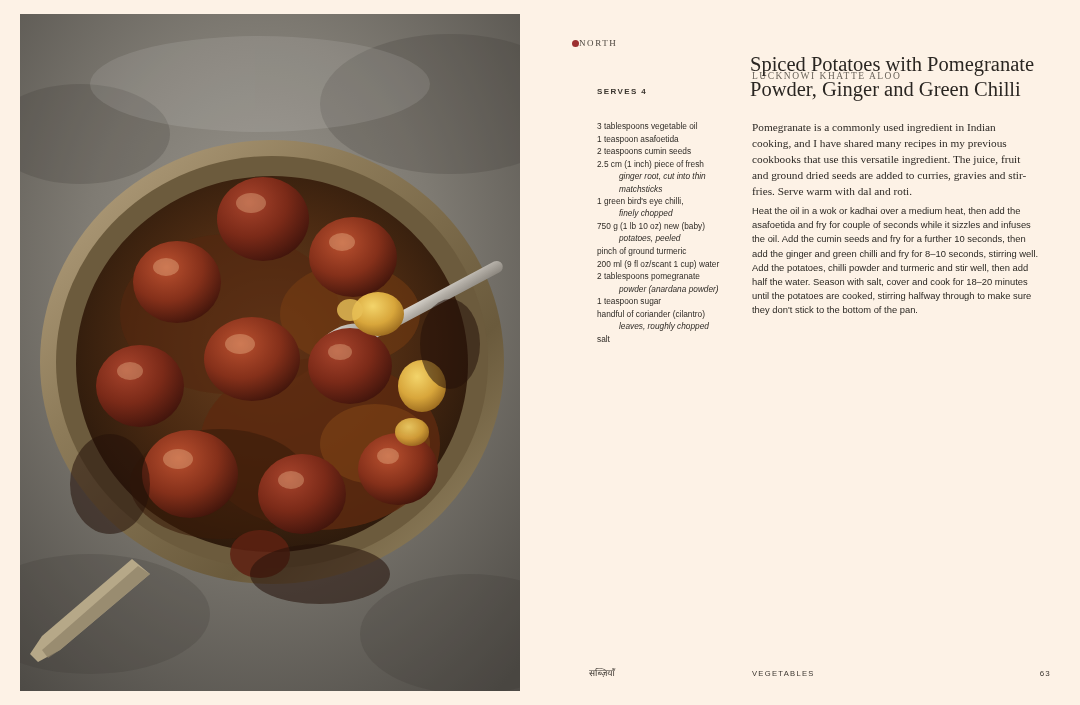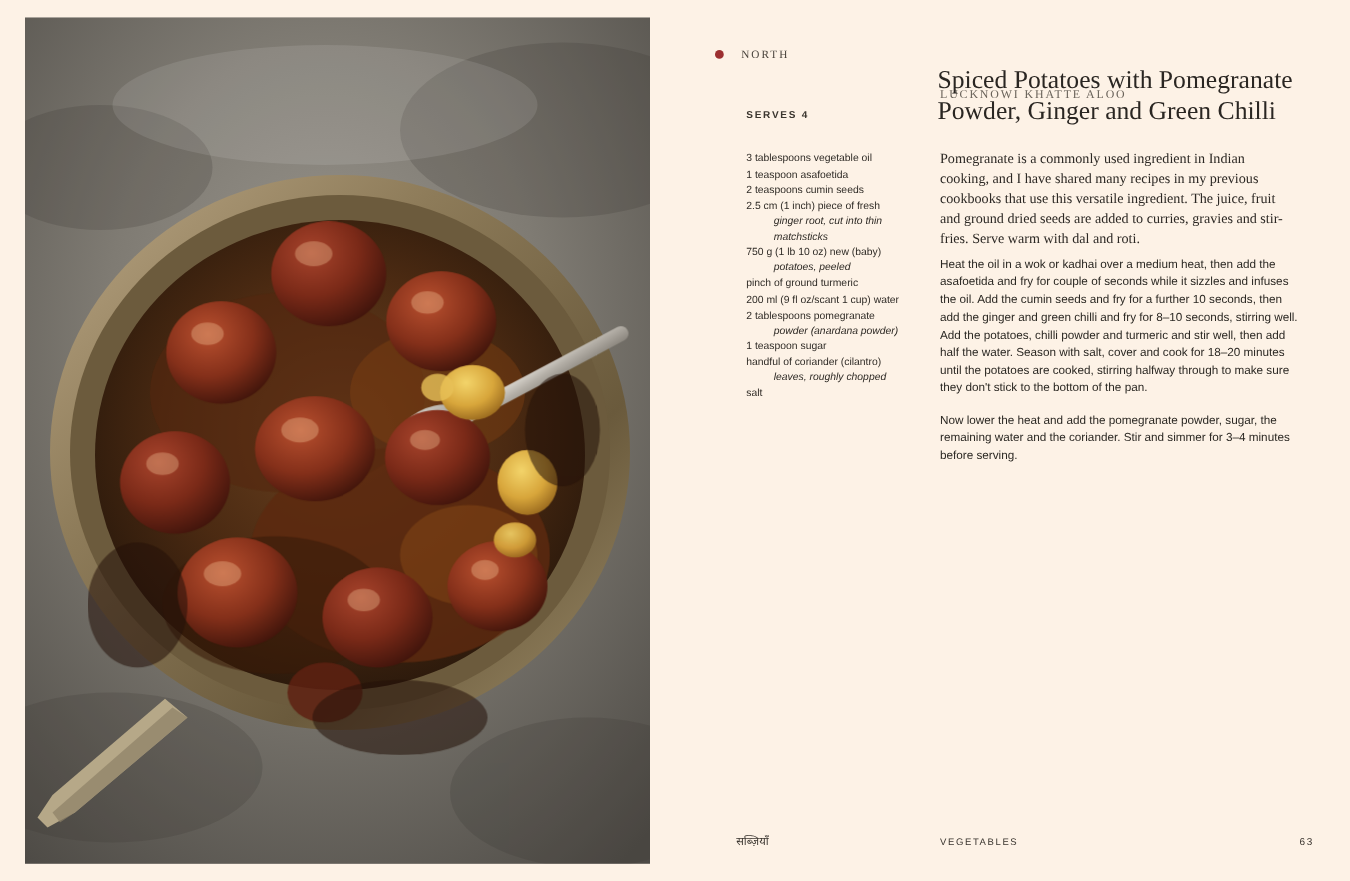--- a/index.html
+++ b/index.html
@@ -44,21 +44,20 @@
     height: 705px;
     background: #fdf2e6;
   }
 
   .region-row {
     position: absolute;
     left: 32px;
     top: 38px;
     display: flex;
     align-items: center;
-    gap: 14px;
   }
   .region-dot {
     width: 7px;
     height: 7px;
     border-radius: 50%;
     background: #9c2f30;
     display: block;
   }
   .region-label {
     font-size: 9px;
@@ -314,20 +313,24 @@
         <span>1 teaspoon asafoetida</span>
       </li>
       <li>
         <span>2 teaspoons cumin seeds</span>
       </li>
       <li>
         <span>2.5 cm (1 inch) piece of fresh</span>
         <span class="ing-cont">ginger root, cut into thin matchsticks</span>
       </li>
       <li>
+        <span>1 green bird's eye chilli,</span>
+        <span class="ing-cont">finely chopped</span>
+      </li>
+      <li>
         <span>750 g (1 lb 10 oz) new (baby)</span>
         <span class="ing-cont">potatoes, peeled</span>
       </li>
       <li>
         <span>pinch of ground turmeric</span>
       </li>
       <li>
         <span>200 ml (9 fl oz/scant 1 cup) water</span>
       </li>
       <li>
@@ -348,19 +351,18 @@
   </div>
 
   <div class="recipe-kicker">LUCKNOWI KHATTE ALOO</div>
 
   <h1 class="recipe-title">Spiced Potatoes with Pomegranate Powder, Ginger and Green Chilli</h1>
 
   <div class="intro">Pomegranate is a commonly used ingredient in Indian cooking, and I have shared many recipes in my previous cookbooks that use this versatile ingredient. The juice, fruit and ground dried seeds are added to curries, gravies and stir-fries. Serve warm with dal and roti.</div>
 
   <div class="method">
     <p>Heat the oil in a wok or kadhai over a medium heat, then add the asafoetida and fry for couple of seconds while it sizzles and infuses the oil. Add the cumin seeds and fry for a further 10 seconds, then add the ginger and green chilli and fry for 8–10 seconds, stirring well. Add the potatoes, chilli powder and turmeric and stir well, then add half the water. Season with salt, cover and cook for 18–20 minutes until the potatoes are cooked, stirring halfway through to make sure they don't stick to the bottom of the pan.</p>
-    <p>Now lower the heat and add the pomegranate powder, sugar, the remaining water and the coriander. Stir and simmer for 3–4 minutes before serving.</p>
   </div>
 
   <div class="footer-deva">सब्ज़ियाँ</div>
   <div class="footer-section">VEGETABLES</div>
   <div class="footer-page">63</div>
 </div>
 
 </body></html>

